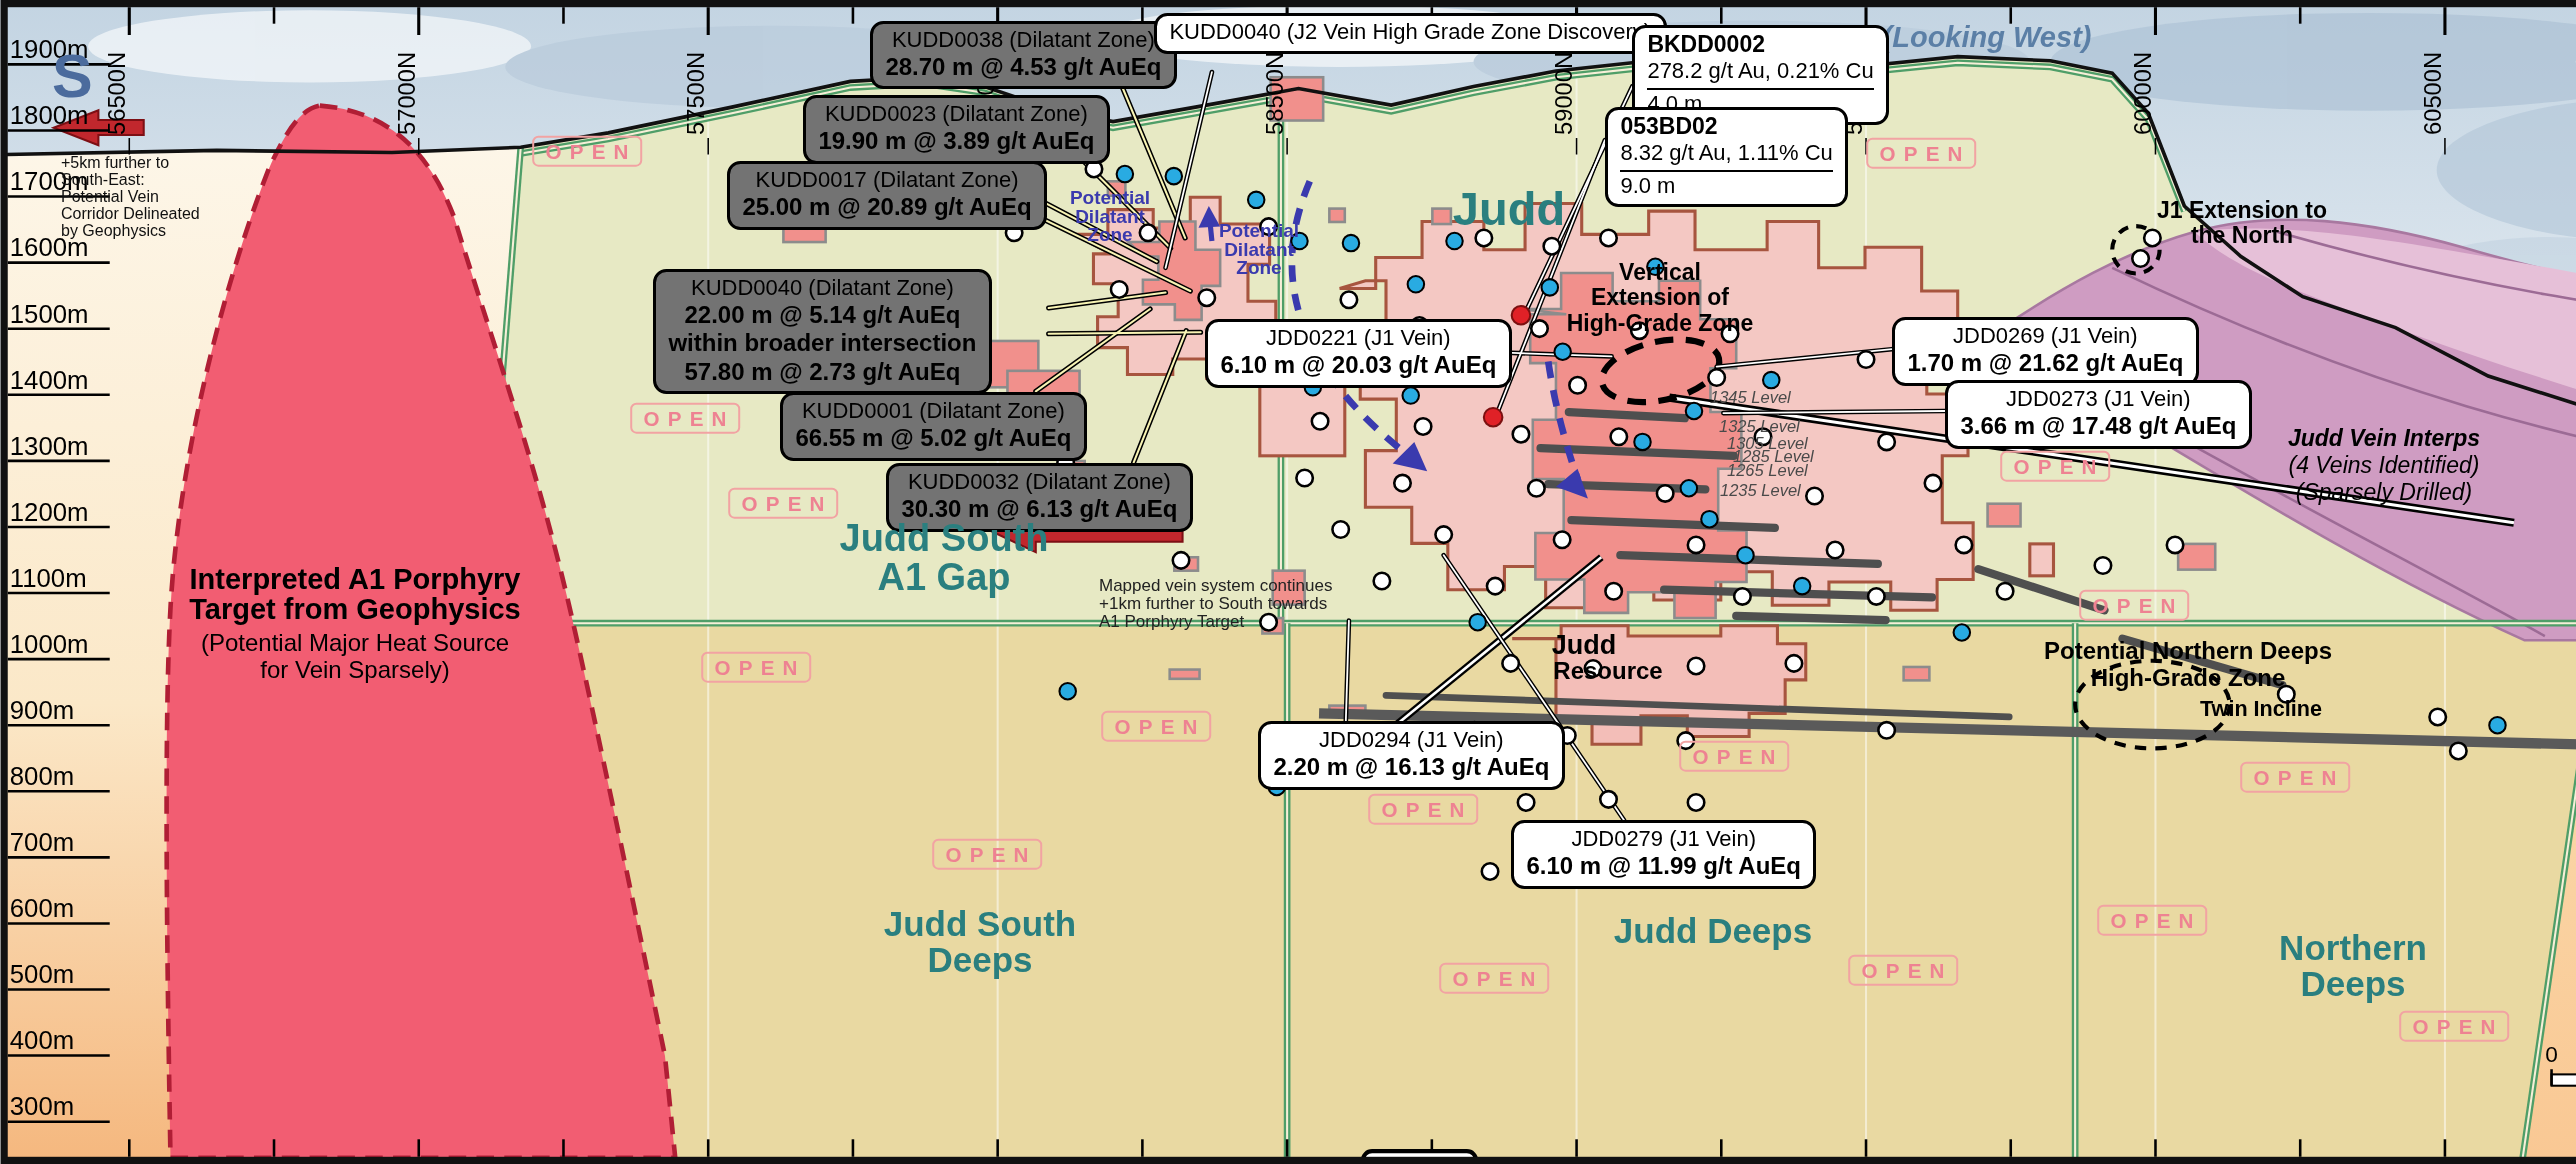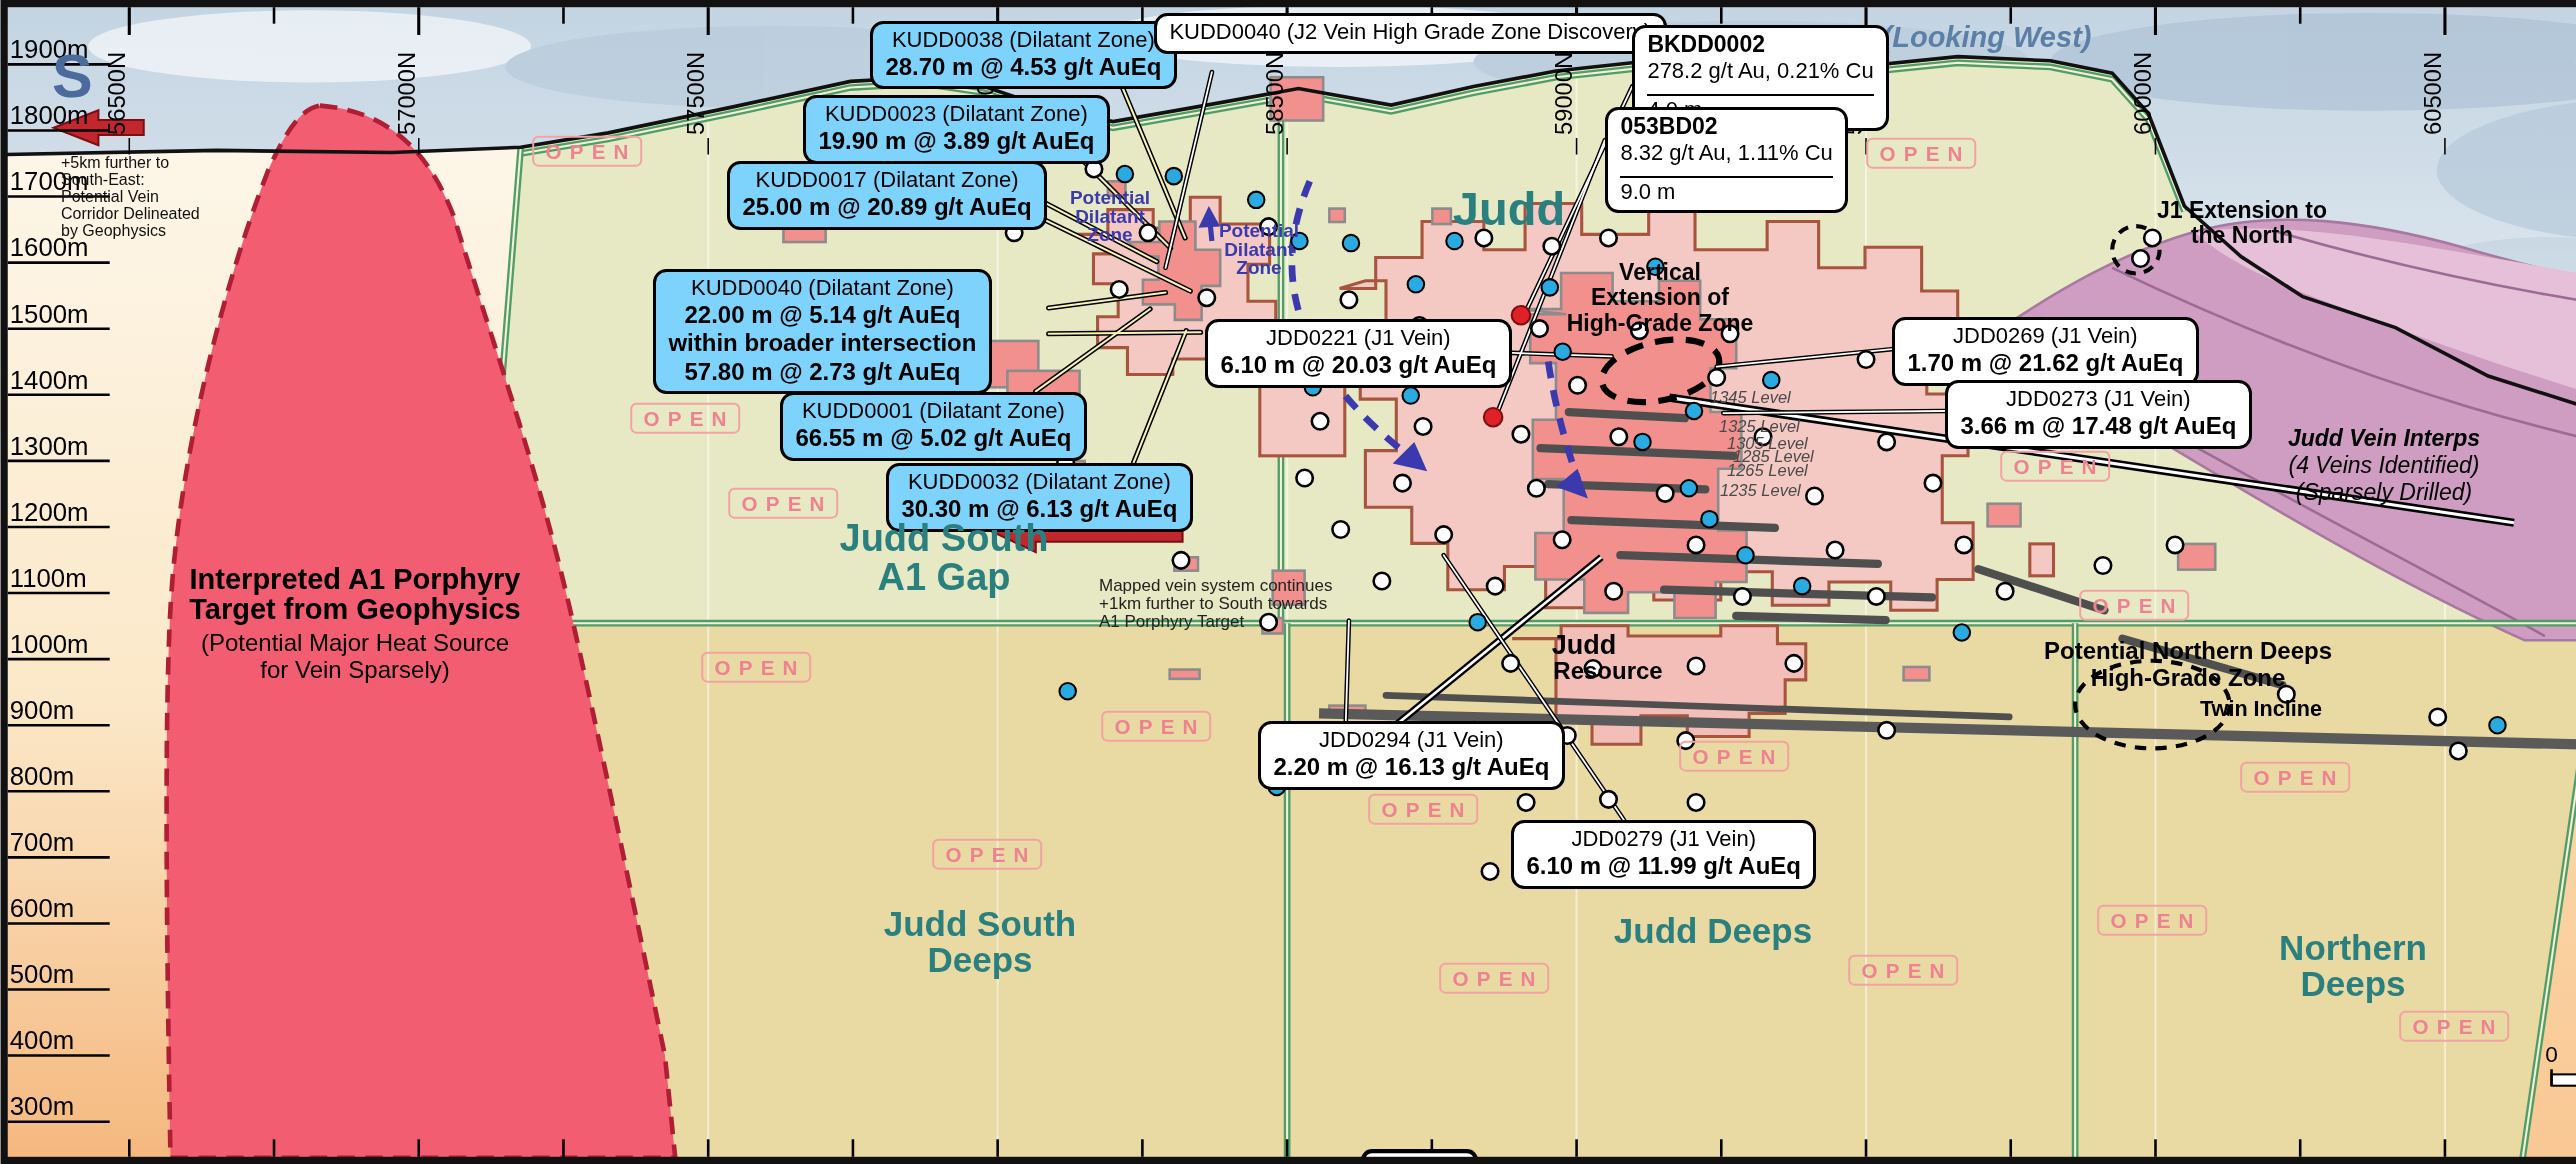--- a/index.html
+++ b/index.html
@@ -3,26 +3,26 @@
 <meta charset="utf-8">
 <style>
   html,body{margin:0;padding:0;background:#fff}
   body{width:2789px;height:1164px;position:relative;overflow:hidden;
        font-family:"Liberation Sans",sans-serif}
   #stage{position:absolute;left:0;top:0;width:2789px;height:1164px}
   #art{position:absolute;left:0;top:0}
   
   .co{position:absolute;background:#fff;border:3.6px solid #000;border-radius:13.4px;
       padding:3.1px 12.4px 5.2px;text-align:center;white-space:nowrap;line-height:1.18;color:#000}
-  .co.yellow{background:#7dd3fc}
+  .co.yellow{background:#737373}
   .co .t{font-size:22px}
   .co .b{font-size:24px;font-weight:bold}
   .co.assay{text-align:left}
   .co .n{font-size:23px;font-weight:bold}
-  .co .a{font-size:22px;border-bottom:2.6px solid #000;padding-bottom:10px}
+  .co .a{font-size:22px;border-bottom:2.6px solid #000;padding-bottom:4px}
   .co .m{font-size:22px;text-align:left;padding-top:1px}
   
   .lbl{position:absolute;white-space:nowrap}
   .lbl.center{transform:translateX(-50%);text-align:center}
   
   .open{position:absolute;transform:translate(-50%,-50%);color:#ee8292;border:2.6px solid #f2a3a3;
         border-radius:6.2px;font-weight:bold;font-size:20.6px;letter-spacing:8.2px;
         padding:1.5px 3.1px 1.5px 11.3px;line-height:1.15;background:rgba(255,255,255,0.0)}
   .compass{position:absolute;font-weight:bold;color:#4b6b9d;font-size:61px}
   #title{position:absolute;left:1987px;top:20.6px;transform:translateX(-50%);

